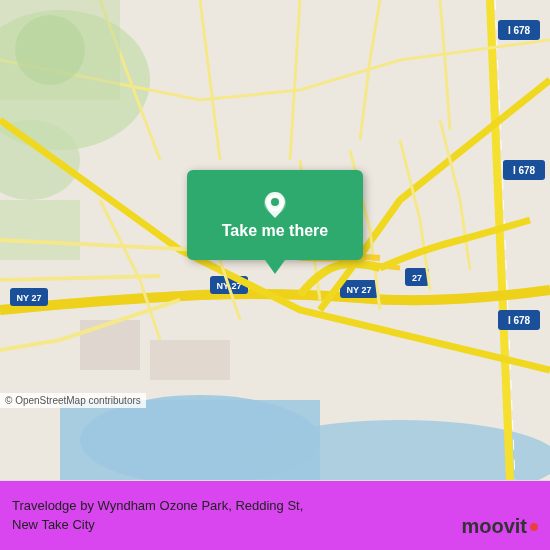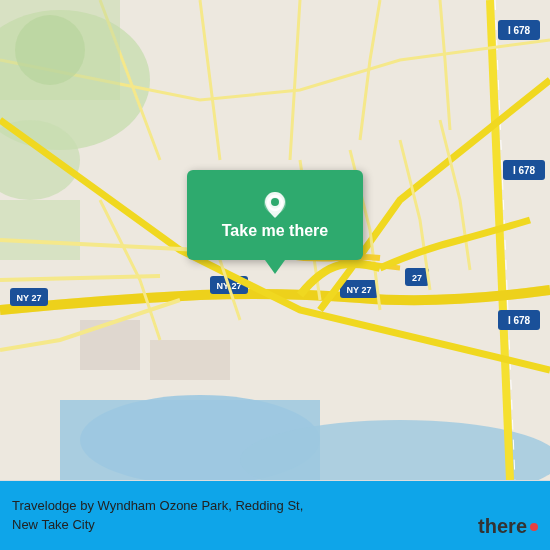--- a/index.html
+++ b/index.html
@@ -24,21 +24,21 @@
       width: 100%;
       height: 100%;
       position: absolute;
       top: 0; left: 0;
     }
 
     
     #info-bar {
       width: 550px;
       height: 70px;
-      background: #0ea5e9;
+      background: #d946ef;
       display: flex;
       align-items: center;
       padding: 0 12px;
       border-top: 1px solid #ddd;
       position: relative;
     }
 
     #moovit-logo {
       position: absolute;
       right: 12px;
@@ -212,25 +212,28 @@
       <circle cx="16" cy="13" r="7" fill="none" stroke="white" stroke-width="2.5"></circle>
       <circle cx="16" cy="13" r="2.5" fill="white"></circle>
       <path d="M16 13 L16 26" stroke="white" stroke-width="0" fill="none"></path>
 
       <path d="M16 2 C10 2 6 7 6 12 C6 19 16 28 16 28 C16 28 26 19 26 12 C26 7 22 2 16 2 Z" fill="white" opacity="0.9"></path>
       <circle cx="16" cy="12" r="4" fill="#2eaa6e"></circle>
     </svg>
     <span class="btn-label">Take me there</span>
   </button>
 
+  <div id="osm-attribution">
+    <span>© OpenStreetMap contributors</span>
+  </div>
 </div>
 
 <div id="info-bar">
   <div id="location-text">
     <div>Travelodge by Wyndham Ozone Park, Redding St,</div>
     <div>New Take City</div>
   </div>
 
   <div id="moovit-logo">
-    <span class="moovit-text">there</span>
+    <span class="moovit-text">moovit</span>
     <span class="moovit-dot"></span>
   </div>
 </div>
 
 </body></html>

